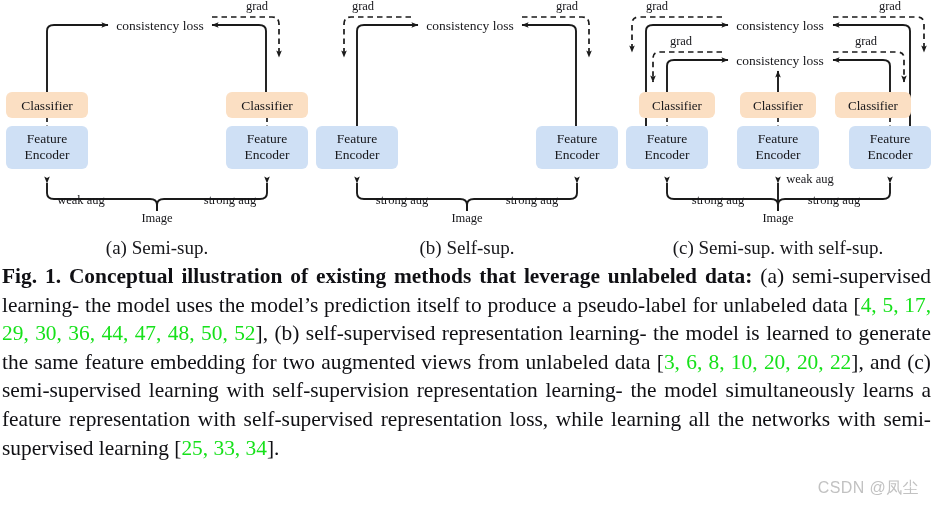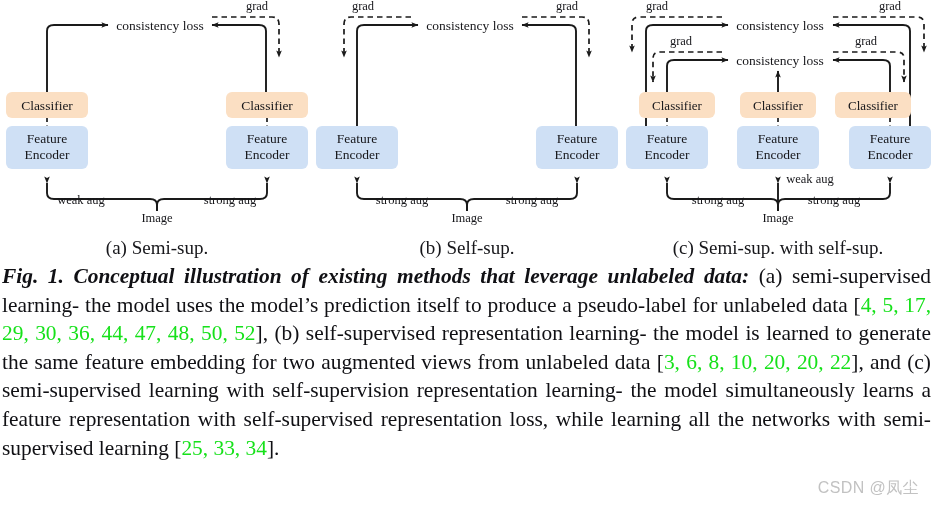--- a/index.html
+++ b/index.html
@@ -89,21 +89,21 @@
     font-size: 21.4px;
     line-height: 28.6px;
     text-align: justify;
     text-justify: inter-word;
     font-family: "Liberation Serif", "DejaVu Serif", serif;
     color: #101014;
     padding: 0 2px;
     -webkit-hyphens: none;
     hyphens: none;
   }
-  #caption b { font-weight: bold; font-style: italic; }
+  #caption b { font-weight: bold; }
   .cite { color: #16e11a; }
 
   #watermark {
     position: absolute;
     right: 14px;
     bottom: 9px;
     font-family: "Liberation Sans", "DejaVu Sans", sans-serif;
     font-size: 16px;
     color: #c2c2c2;
     letter-spacing: 0.4px;

